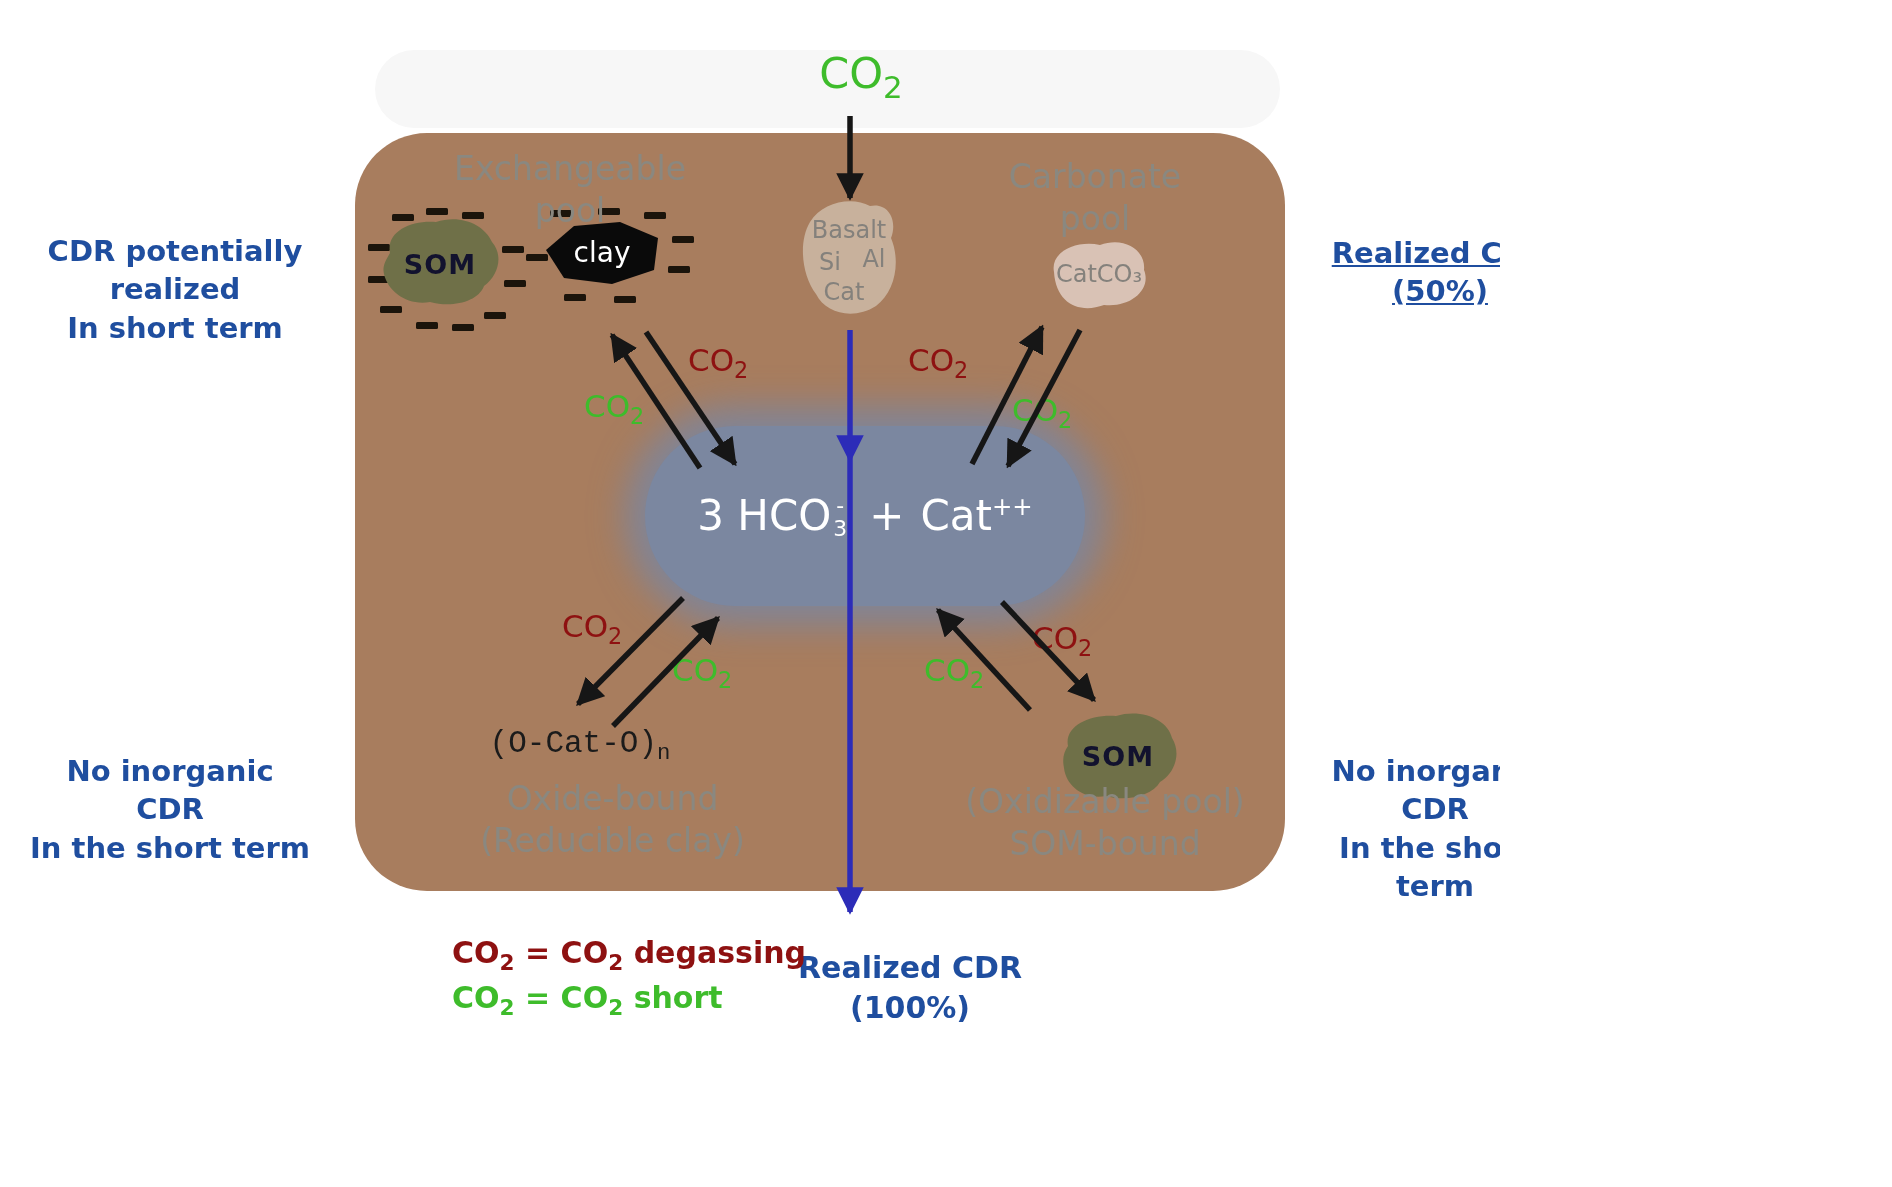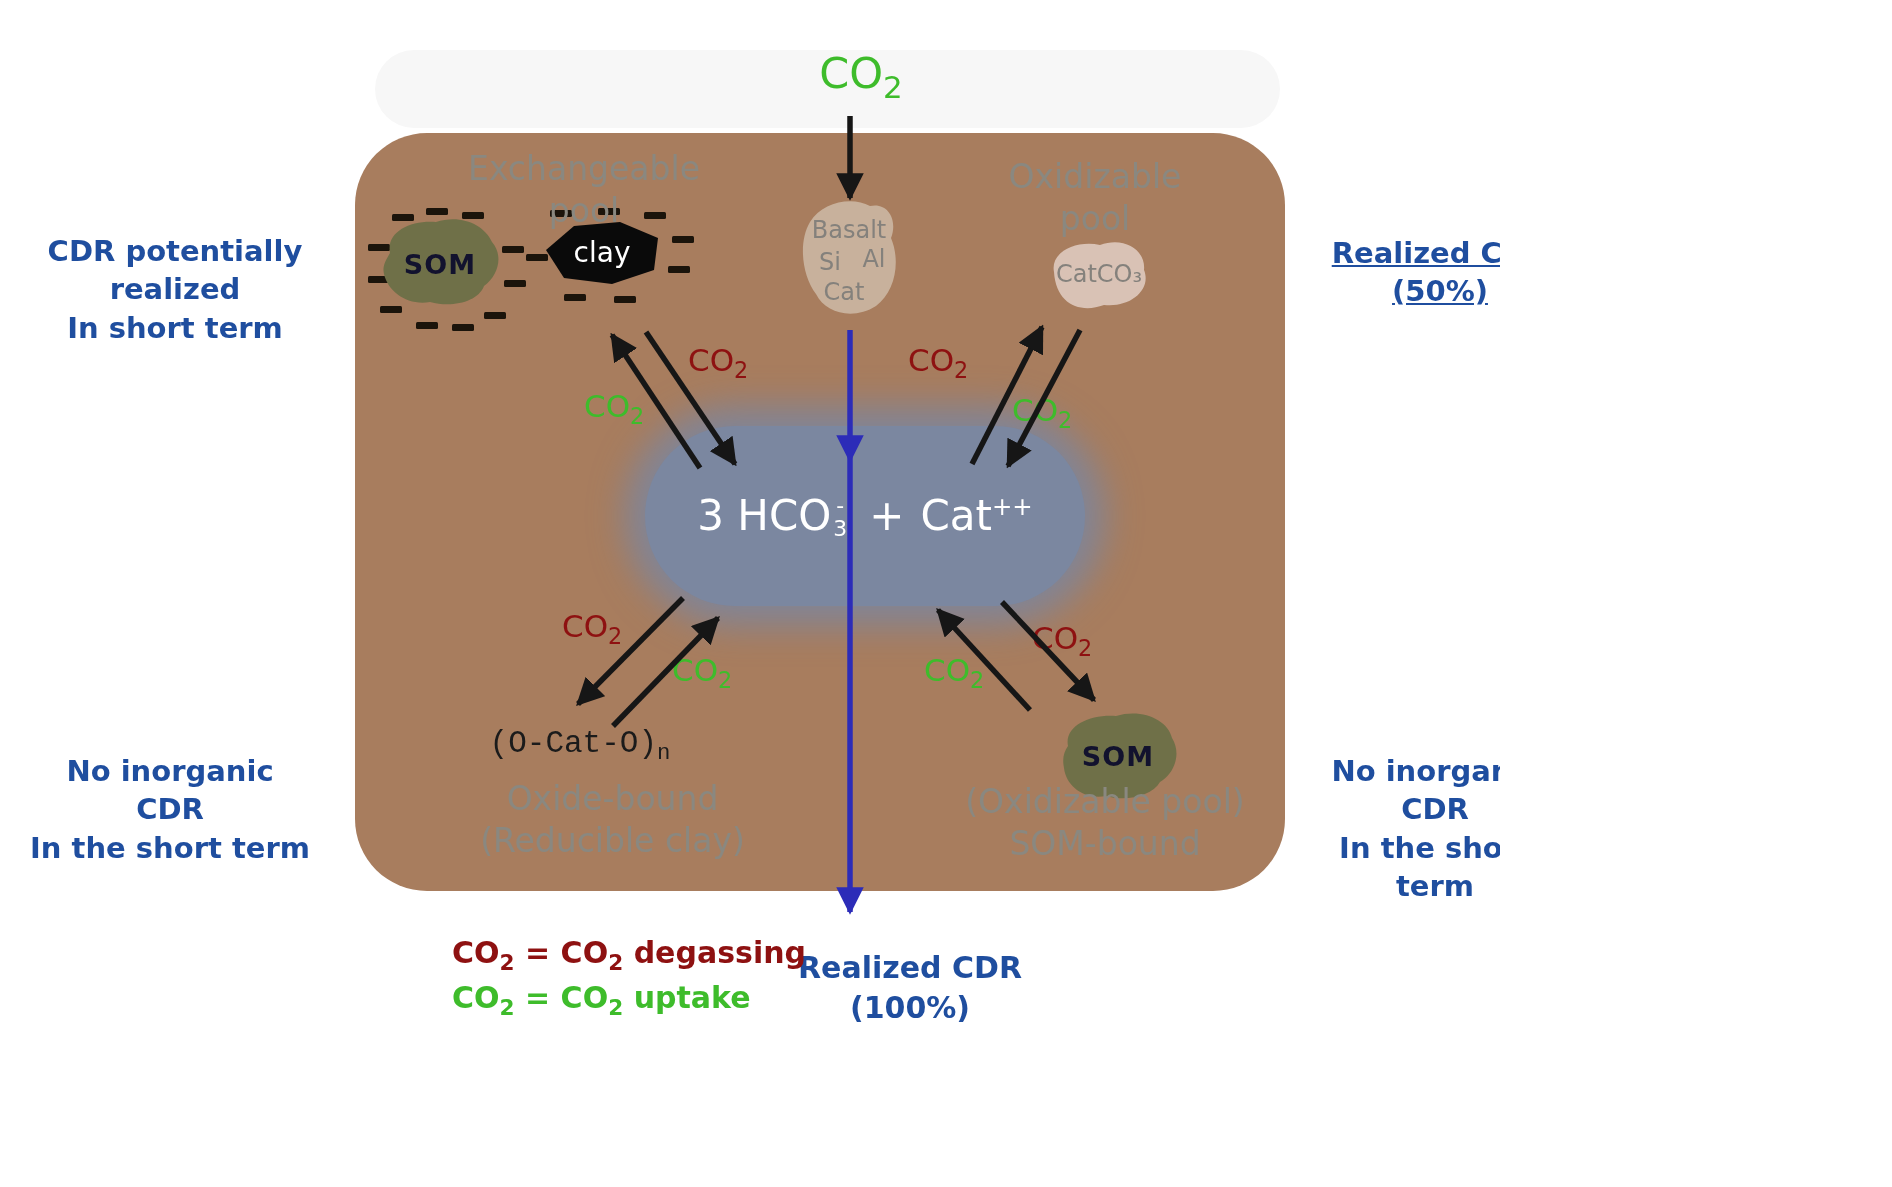--- a/index.html
+++ b/index.html
@@ -45,26 +45,26 @@
 </head>
 <body>
 
 <div class="canvas">
 
   <div class="abs atmo-bar"></div>
   <div class="abs soil"></div>
 
   <div class="abs co2-big" style="left:806px;top:12px;width:110px;"><span>CO</span><sub>2</sub></div>
 
-  <div class="abs pool-label" style="left:429px;top:112px;width:310px;">
+  <div class="abs pool-label" style="left:415px;top:112px;width:310px;">
     <div>Exchangeable</div>
     <div>pool</div>
   </div>
   <div class="abs pool-label" style="left:975px;top:120px;width:240px;">
-    <div>Oxidizable</div>
+    <div>Carbonate</div>
     <div>pool</div>
   </div>
 
   <svg class="abs cluster" style="left:368px;top:172px;" width="330" height="140" viewBox="0 0 330 140">
     <g>
       <rect class="dash" x="24" y="6" width="22" height="7" rx="1.5"></rect>
       <rect class="dash" x="58" y="0" width="22" height="7" rx="1.5"></rect>
       <rect class="dash" x="94" y="4" width="22" height="7" rx="1.5"></rect>
       <rect class="dash" x="0" y="36" width="22" height="7" rx="1.5"></rect>
       <rect class="dash" x="0" y="68" width="22" height="7" rx="1.5"></rect>
@@ -149,21 +149,21 @@
   <div class="abs annotation" style="left:1300px;top:716px;width:270px;">
     <div>No inorganic CDR</div>
     <div>In the short term</div>
   </div>
   <div class="abs annotation" style="left:760px;top:912px;width:300px;font-size:30px;">
     <div>Realized CDR (100%)</div>
   </div>
 
   <div class="abs" style="left:452px;top:897px;z-index:4;font-weight:bold;">
     <div class="legend-line red"><span>CO</span><sub>2</sub> <span>=</span> <span>CO</span><sub>2</sub> <span>degassing</span></div>
-    <div class="legend-line green"><span>CO</span><sub>2</sub> <span>=</span> <span>CO</span><sub>2</sub> <span>uptake</span></div>
+    <div class="legend-line green"><span>CO</span><sub>2</sub> <span>=</span> <span>CO</span><sub>2</sub> <span>short</span></div>
   </div>
 
   <svg class="abs arrows" viewBox="0 0 1892 1187">
     <defs>
       <marker id="ah-black" viewBox="0 0 10 10" refX="9" refY="5" markerWidth="5" markerHeight="5" orient="auto">
         <path d="M0,0 L10,5 L0,10 Z" fill="#161616"></path>
       </marker>
       <marker id="ah-blue" viewBox="0 0 10 10" refX="9" refY="5" markerWidth="5" markerHeight="5" orient="auto">
         <path d="M0,0 L10,5 L0,10 Z" fill="#2c2cb8"></path>
       </marker>

